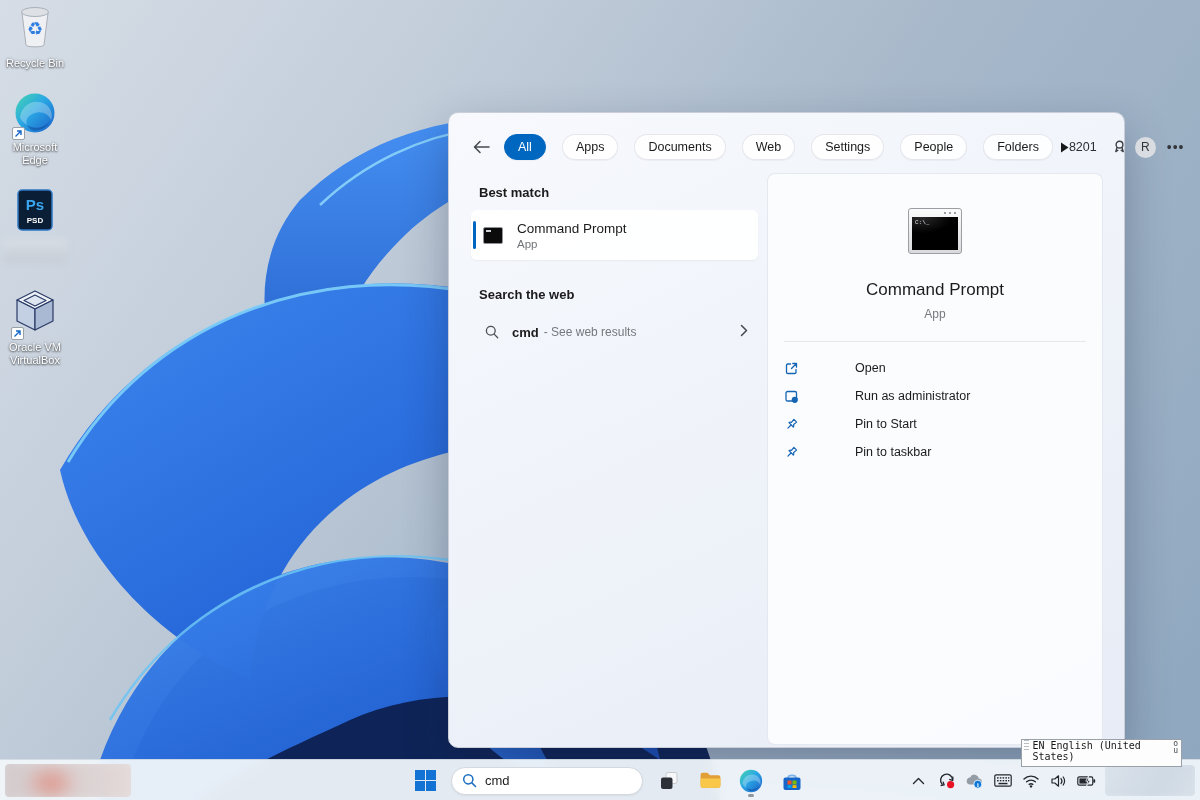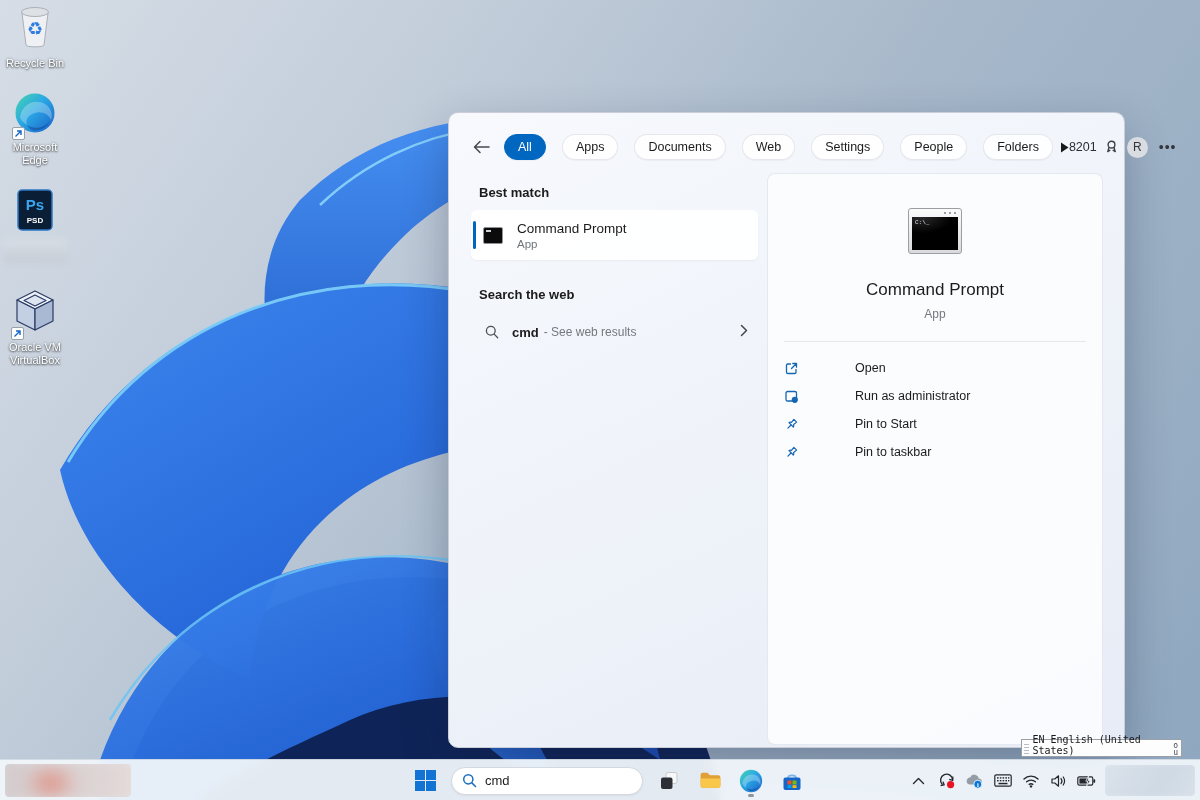--- a/index.html
+++ b/index.html
@@ -27,21 +27,21 @@
     background:linear-gradient(155deg,#f7f9fd 0%,#eef2f9 55%,#e7ecf6 100%);
     border:1px solid #c9ced8; border-radius:10px; box-shadow:0 18px 45px rgba(20,30,60,.30); }
   .p-header { position:absolute; top:20px; left:24px; right:22px; height:28px; display:flex; align-items:center; }
   .back-btn { width:22px; height:22px; display:flex; align-items:center; justify-content:center; margin-right:14px; cursor:pointer; }
   .tabs { display:flex; gap:16px; align-items:center; }
   .tab { padding:5px 13px; border-radius:14px; font-size:12.5px; color:#1b1b1b; background:rgba(255,255,255,.85);
     border:1px solid rgba(120,130,150,.18); box-shadow:0 1px 1px rgba(0,0,0,.04); cursor:pointer; white-space:nowrap; }
   .tab.sel { background:#0067c0; border-color:#0067c0; color:#fff; }
   .tabs-more { margin-left:7px; cursor:pointer; display:flex; align-items:center; }
   .hdr-right { margin-left:auto; display:flex; align-items:center; gap:9px; }
-  .rewards { display:flex; align-items:center; gap:8px; font-size:12.5px; color:#2b2f33; cursor:pointer; }
+  .rewards { display:flex; align-items:center; gap:16px; font-size:12.5px; color:#2b2f33; cursor:pointer; }
   .avatar { width:21px; height:21px; border-radius:50%; background:#d9dce1; color:#33373c; font-size:12px;
     display:flex; align-items:center; justify-content:center; cursor:pointer; }
   .dots { font-size:14px; letter-spacing:1px; color:#33373c; cursor:pointer; padding:0 2px; }
 
   .left-col { position:absolute; left:22px; top:64px; width:287px; }
   .sec-head { font-size:13px; font-weight:bold; color:#1b1b1b; margin:8px 8px 10px 8px; }
   .result-row { position:relative; display:flex; align-items:center; height:50px; background:rgba(255,255,255,.92);
     border-radius:6px; box-shadow:0 1px 2px rgba(0,0,0,.05); padding:0 10px 0 12px; cursor:pointer; margin-bottom:12px; }
   .result-row .accent { position:absolute; left:2px; top:11px; width:3px; height:28px; border-radius:2px; background:#0067c0; }
   .cmd-ico-s { width:20px; height:17px; background:#0b0b0c; border:1px solid #8f9297; border-radius:2px; position:relative; margin-right:14px; flex:none; }
@@ -63,22 +63,22 @@
     background:radial-gradient(120% 90% at 20% 0%, #2a2a2c 0%, #000 55%); color:#e8e8e8;
     font-family:"Liberation Mono",monospace; font-size:6px; padding:2px 0 0 3px; }
   .prev-title { text-align:center; font-size:17px; color:#1b1b1b; margin-top:26px; }
   .prev-sub { text-align:center; font-size:12px; color:#74797e; margin-top:7px; }
   .prev-divider { height:1px; background:#e6e8ee; margin:20px 16px 6px 16px; }
   .actions { padding:6px 0; }
   .action-row { display:flex; align-items:center; height:28px; padding:0 16px; cursor:pointer;gap:44px; }
   .action-row .albl { font-size:12.5px; color:#1b1b1b; margin-left:12px; }
 
   
-  .langbar { position:absolute; left:1021px; top:739px; width:161px; height:18px; z-index:8;
-    background:#fdfdfd; border:1px solid #9aa0a8; display:flex; align-items:flex-end;
+  .langbar { position:absolute; left:1021px; top:739px; width:161px; height:28px; z-index:8;
+    background:#fdfdfd; border:1px solid #9aa0a8; display:flex; align-items:flex-start;
     font-family:"DejaVu Sans Mono",monospace; font-size:10px; color:#17181a; }
   .langbar .grip { width:5px; height:12px; margin:0 4px 0 2px;
     background:repeating-linear-gradient(180deg,#b9bec6 0 1px,transparent 1px 3px); }
   .langbar .opts { margin-left:auto; margin-right:3px; font-size:8px; color:#43474d; line-height:7px; text-align:center; }
 
   
   .taskbar { position:absolute; left:0; right:0; bottom:0; height:41px; z-index:6;
     background:rgba(240,245,250,.95); border-top:1px solid rgba(90,110,140,.18); backdrop-filter:blur(4px); }
   .widget-blur-wrap { position:absolute; left:5px; top:4px; width:126px; height:33px; overflow:hidden; border-radius:4px; }
   .widget-blur { position:absolute; inset:-8px;

